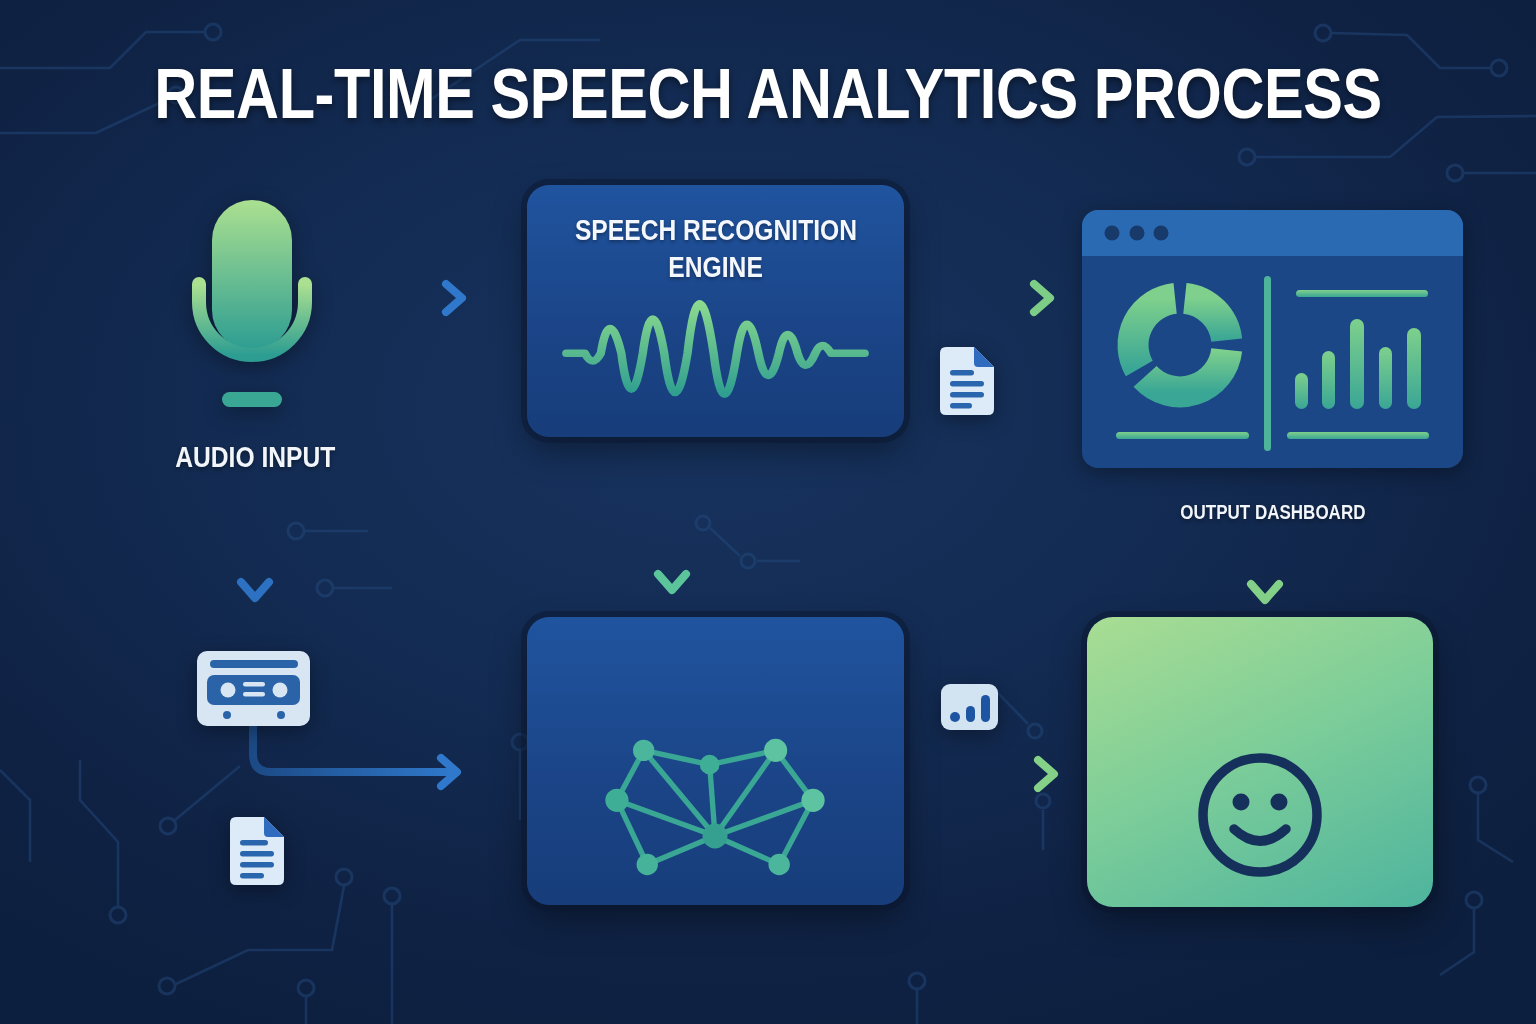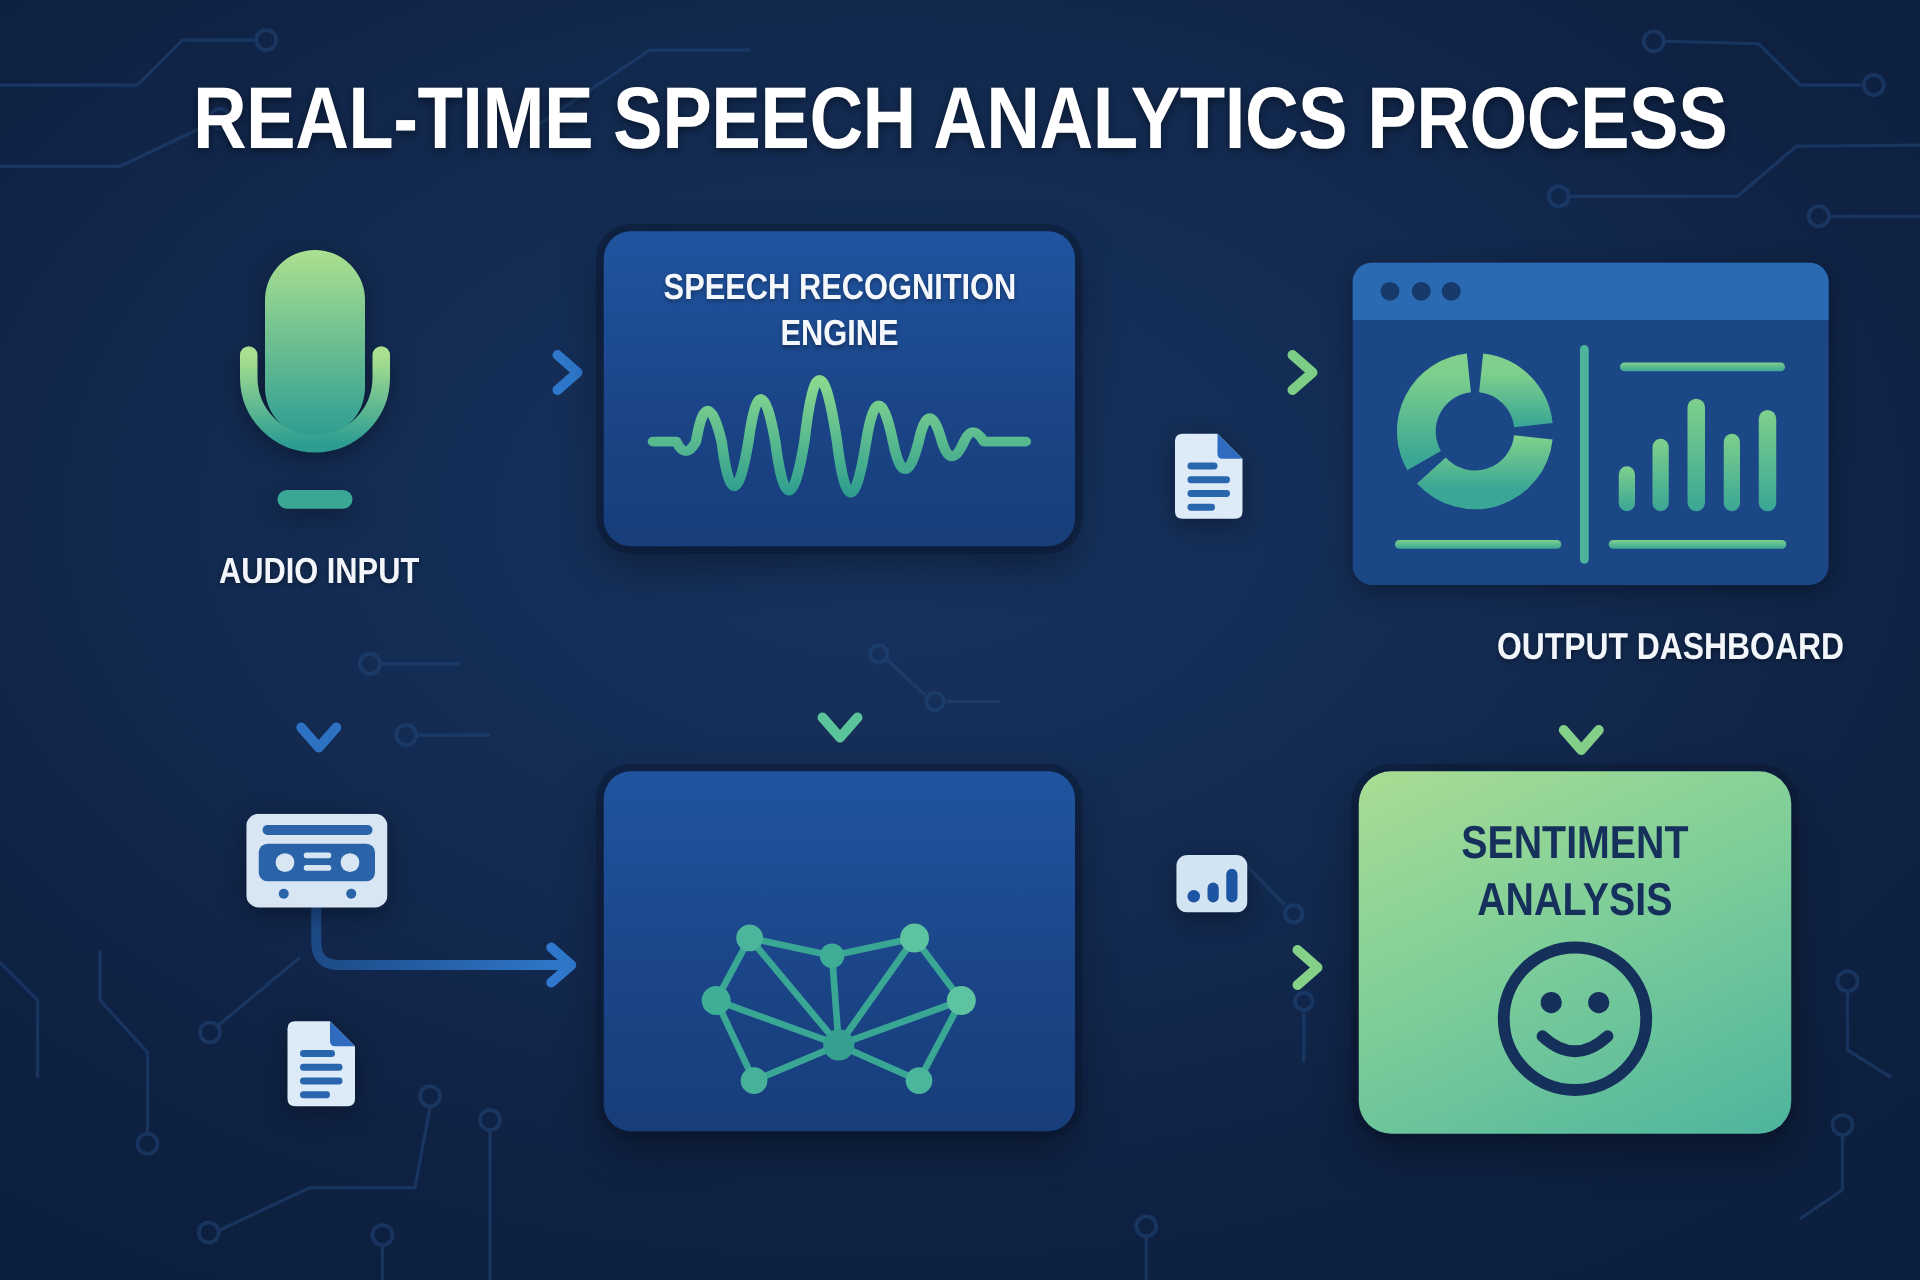--- a/index.html
+++ b/index.html
@@ -11,21 +11,21 @@
   .layer{position:absolute;left:0;top:0;width:100%;height:100%;}
   .abs{position:absolute;}
   .condensed{display:inline-block;transform:scaleX(.85);transform-origin:center;white-space:nowrap;}
   .title{left:0;top:54px;width:100%;text-align:center;color:#ffffff;
          font-size:70px;font-weight:700;letter-spacing:-.5px;
          text-shadow:0 3px 8px rgba(0,0,0,.45);}
   .node-label{color:#f2f6fb;font-weight:700;text-align:center;
               text-shadow:0 2px 5px rgba(0,0,0,.4);}
   .box{border-radius:22px;
        background:linear-gradient(180deg,#20549f 0%,#1b4588 55%,#173d7a 100%);
-       box-shadow:0 0 0 6px rgba(10,22,46,.45), 0 14px 34px rgba(0,0,0,.38);}
+       box-shadow:0 0 0 6px rgba(10,22,46,.45), 0 14px 34px rgba(0,0,0,.38);margin-left:44px;}
   .box-title{position:absolute;left:0;width:100%;text-align:center;color:#f4f8fc;
              font-weight:700;font-size:29px;line-height:37px;
              text-shadow:0 2px 4px rgba(0,0,0,.35);}
   .sentiment-box{border-radius:26px;
        background:linear-gradient(155deg,#a9dd93 0%,#7ccd99 48%,#4eb49e 100%);
        box-shadow:0 0 0 6px rgba(10,22,46,.45), 0 14px 34px rgba(0,0,0,.38);}
   .sentiment-title{position:absolute;left:0;width:100%;text-align:center;color:#16305c;
              font-weight:700;font-size:37px;line-height:46px;}
   .icon-shadow{filter:drop-shadow(0 5px 10px rgba(0,0,0,.35));}
 </style>
@@ -236,21 +236,21 @@
       <rect x="214" y="80" width="132" height="7" rx="3.5"></rect>
       <rect x="213" y="163" width="13" height="36" rx="6.5"></rect>
       <rect x="240" y="141" width="13" height="58" rx="6.5"></rect>
       <rect x="268" y="109" width="14" height="90" rx="7"></rect>
       <rect x="297" y="137" width="13" height="62" rx="6.5"></rect>
       <rect x="325" y="118" width="14" height="81" rx="7"></rect>
       <rect x="34" y="222" width="133" height="7" rx="3.5"></rect>
       <rect x="205" y="222" width="142" height="7" rx="3.5"></rect>
     </g>
   </svg>
-  <div class="abs node-label" style="left:1146px;top:501px;width:381px;font-size:30px;">
+  <div class="abs node-label" style="left:1082px;top:501px;width:381px;font-size:20px;">
     <span class="condensed">OUTPUT DASHBOARD</span>
   </div>
 
   <div class="abs box" style="left:483px;top:617px;width:377px;height:288px;">
     <svg class="abs" style="left:70px;top:112px;" width="236" height="156" viewBox="0 0 260 175">
       <g stroke="#3aa795" stroke-width="6">
         <line x1="50" y1="24" x2="124" y2="40"></line>
           <line x1="124" y1="40" x2="198" y2="24"></line>
         <line x1="50" y1="24" x2="20" y2="80"></line>
           <line x1="198" y1="24" x2="240" y2="80"></line>
@@ -297,24 +297,20 @@
   </svg>
 
   <svg class="abs icon-shadow" style="left:941px;top:684px;" width="57" height="46" viewBox="0 0 57 46">
     <rect width="57" height="46" rx="9" fill="#d2e3f2"></rect>
     <circle cx="14" cy="33" r="5" fill="#1e55a2"></circle>
     <rect x="25" y="22" width="9" height="16" rx="4.5" fill="#1e55a2"></rect>
     <rect x="40" y="11" width="9" height="27" rx="4.5" fill="#1e55a2"></rect>
   </svg>
 
   <div class="abs sentiment-box" style="left:1087px;top:617px;width:346px;height:290px;">
-    <div class="sentiment-title" style="top:34px;">
-      <span class="condensed">SENTIMENT</span><br>
-      <span class="condensed">ANALYSIS</span>
-    </div>
     <svg class="abs" style="left:103px;top:128px;" width="140" height="140" viewBox="0 0 140 140">
       <circle cx="70" cy="70" r="57" fill="none" stroke="#16305c" stroke-width="9.5"></circle>
       <circle cx="51" cy="57" r="8.5" fill="#16305c"></circle>
       <circle cx="89" cy="57" r="8.5" fill="#16305c"></circle>
       <path d="M 44 84 Q 70 108 96 84" fill="none" stroke="#16305c" stroke-width="9.5" stroke-linecap="round"></path>
     </svg>
   </div>
 
 </div>
 

